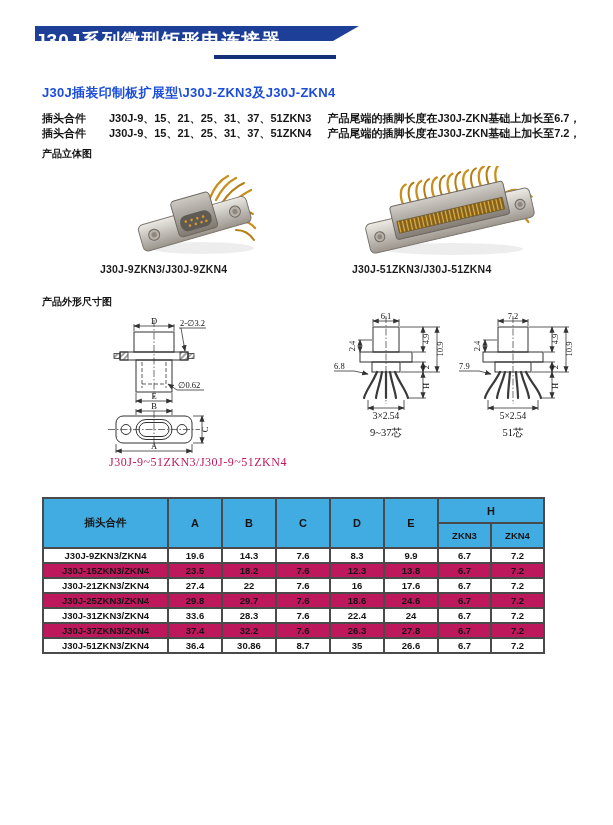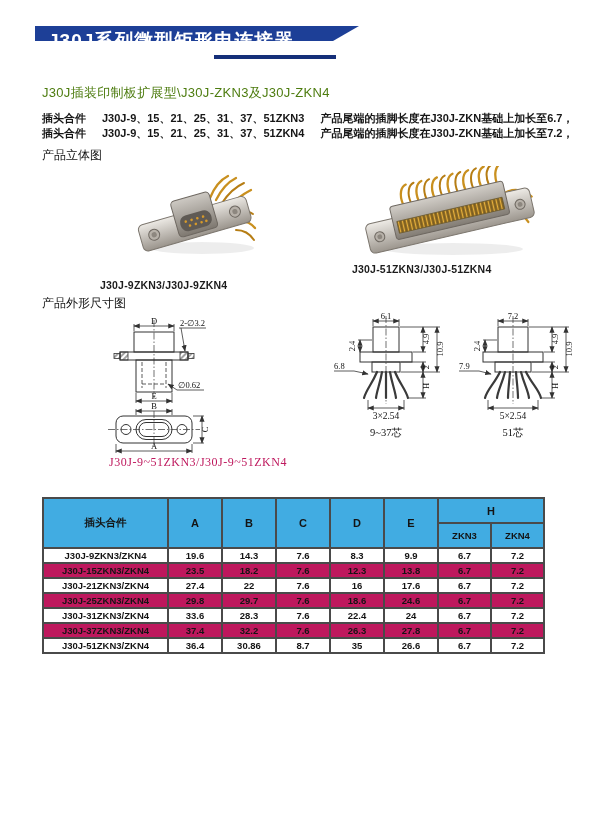--- a/index.html
+++ b/index.html
@@ -5,35 +5,35 @@
   * { margin:0; padding:0; box-sizing:border-box; }
   body { background:#ffffff; font-family:"Liberation Sans","DejaVu Sans",sans-serif; }
   #page { position:relative; width:613px; height:825px; background:#ffffff; overflow:hidden; }
 
   
   .banner {
     position:absolute; left:35px; top:26px; width:324px; height:15px;
     background:#1d3f97; color:#ffffff;
     clip-path:polygon(0 0,100% 0,calc(100% - 26px) 100%,0 100%);
     font-size:19px; font-weight:bold; letter-spacing:1px;
-    line-height:29px; padding-left:13px;
+    line-height:29px; 
   }
   .banner-shadow { position:absolute; left:214px; top:55px; width:122px; height:4px; background:#152f79; }
 
   
-  .section-title { position:absolute; left:42px; top:84px; color:#4d7c0f; font-size:13px; font-weight:normal; letter-spacing:.3px; }
+  .section-title { position:absolute; left:42px; top:84px; color:#1d4ed8; font-size:13px; font-weight:bold; letter-spacing:.3px; }
   .spec-line { position:absolute; left:42px; font-size:11px; font-weight:bold; color:#161616; white-space:nowrap; }
   .spec-line .lbl { margin-right:16px; }
-  .spec-line .mdl { margin-right:16px; }
+  .spec-line .mdl { margin-right:16px;margin-left:7px; }
   #spec1 { top:111px; } #spec2 { top:126px; }
-  .sub-heading { position:absolute; left:42px; font-size:12px; font-weight:normal; color:#111; }
+  .sub-heading { position:absolute; left:42px; font-size:10px; font-weight:bold; color:#111; }
   #photo-heading { top:147px; } #dim-heading { top:295px; }
 
   .photo-caption { position:absolute; top:263px; font-size:10.5px; font-weight:bold; color:#1c1c1c; letter-spacing:.2px; }
-  #cap-left { left:100px;margin-top:16px; } #cap-right { left:352px; }
+  #cap-left { left:100px; } #cap-right { left:352px; }
 
   .drawing-caption { position:absolute; font-family:"Liberation Serif","DejaVu Serif",serif; color:#be185d; }
   #left-drawing-caption { left:88px; top:455px; width:220px; text-align:center; font-size:12px; letter-spacing:.5px; }
   #right-drawing-caption { left:362px; top:457px; font-size:12.5px; font-weight:bold; letter-spacing:2px; }
 
   
   svg { position:absolute; }
   #photo-svg-left  { left:90px;  top:166px; }
   #photo-svg-right { left:338px; top:166px; }
   #dim-svg-left    { left:92px;  top:316px; }

